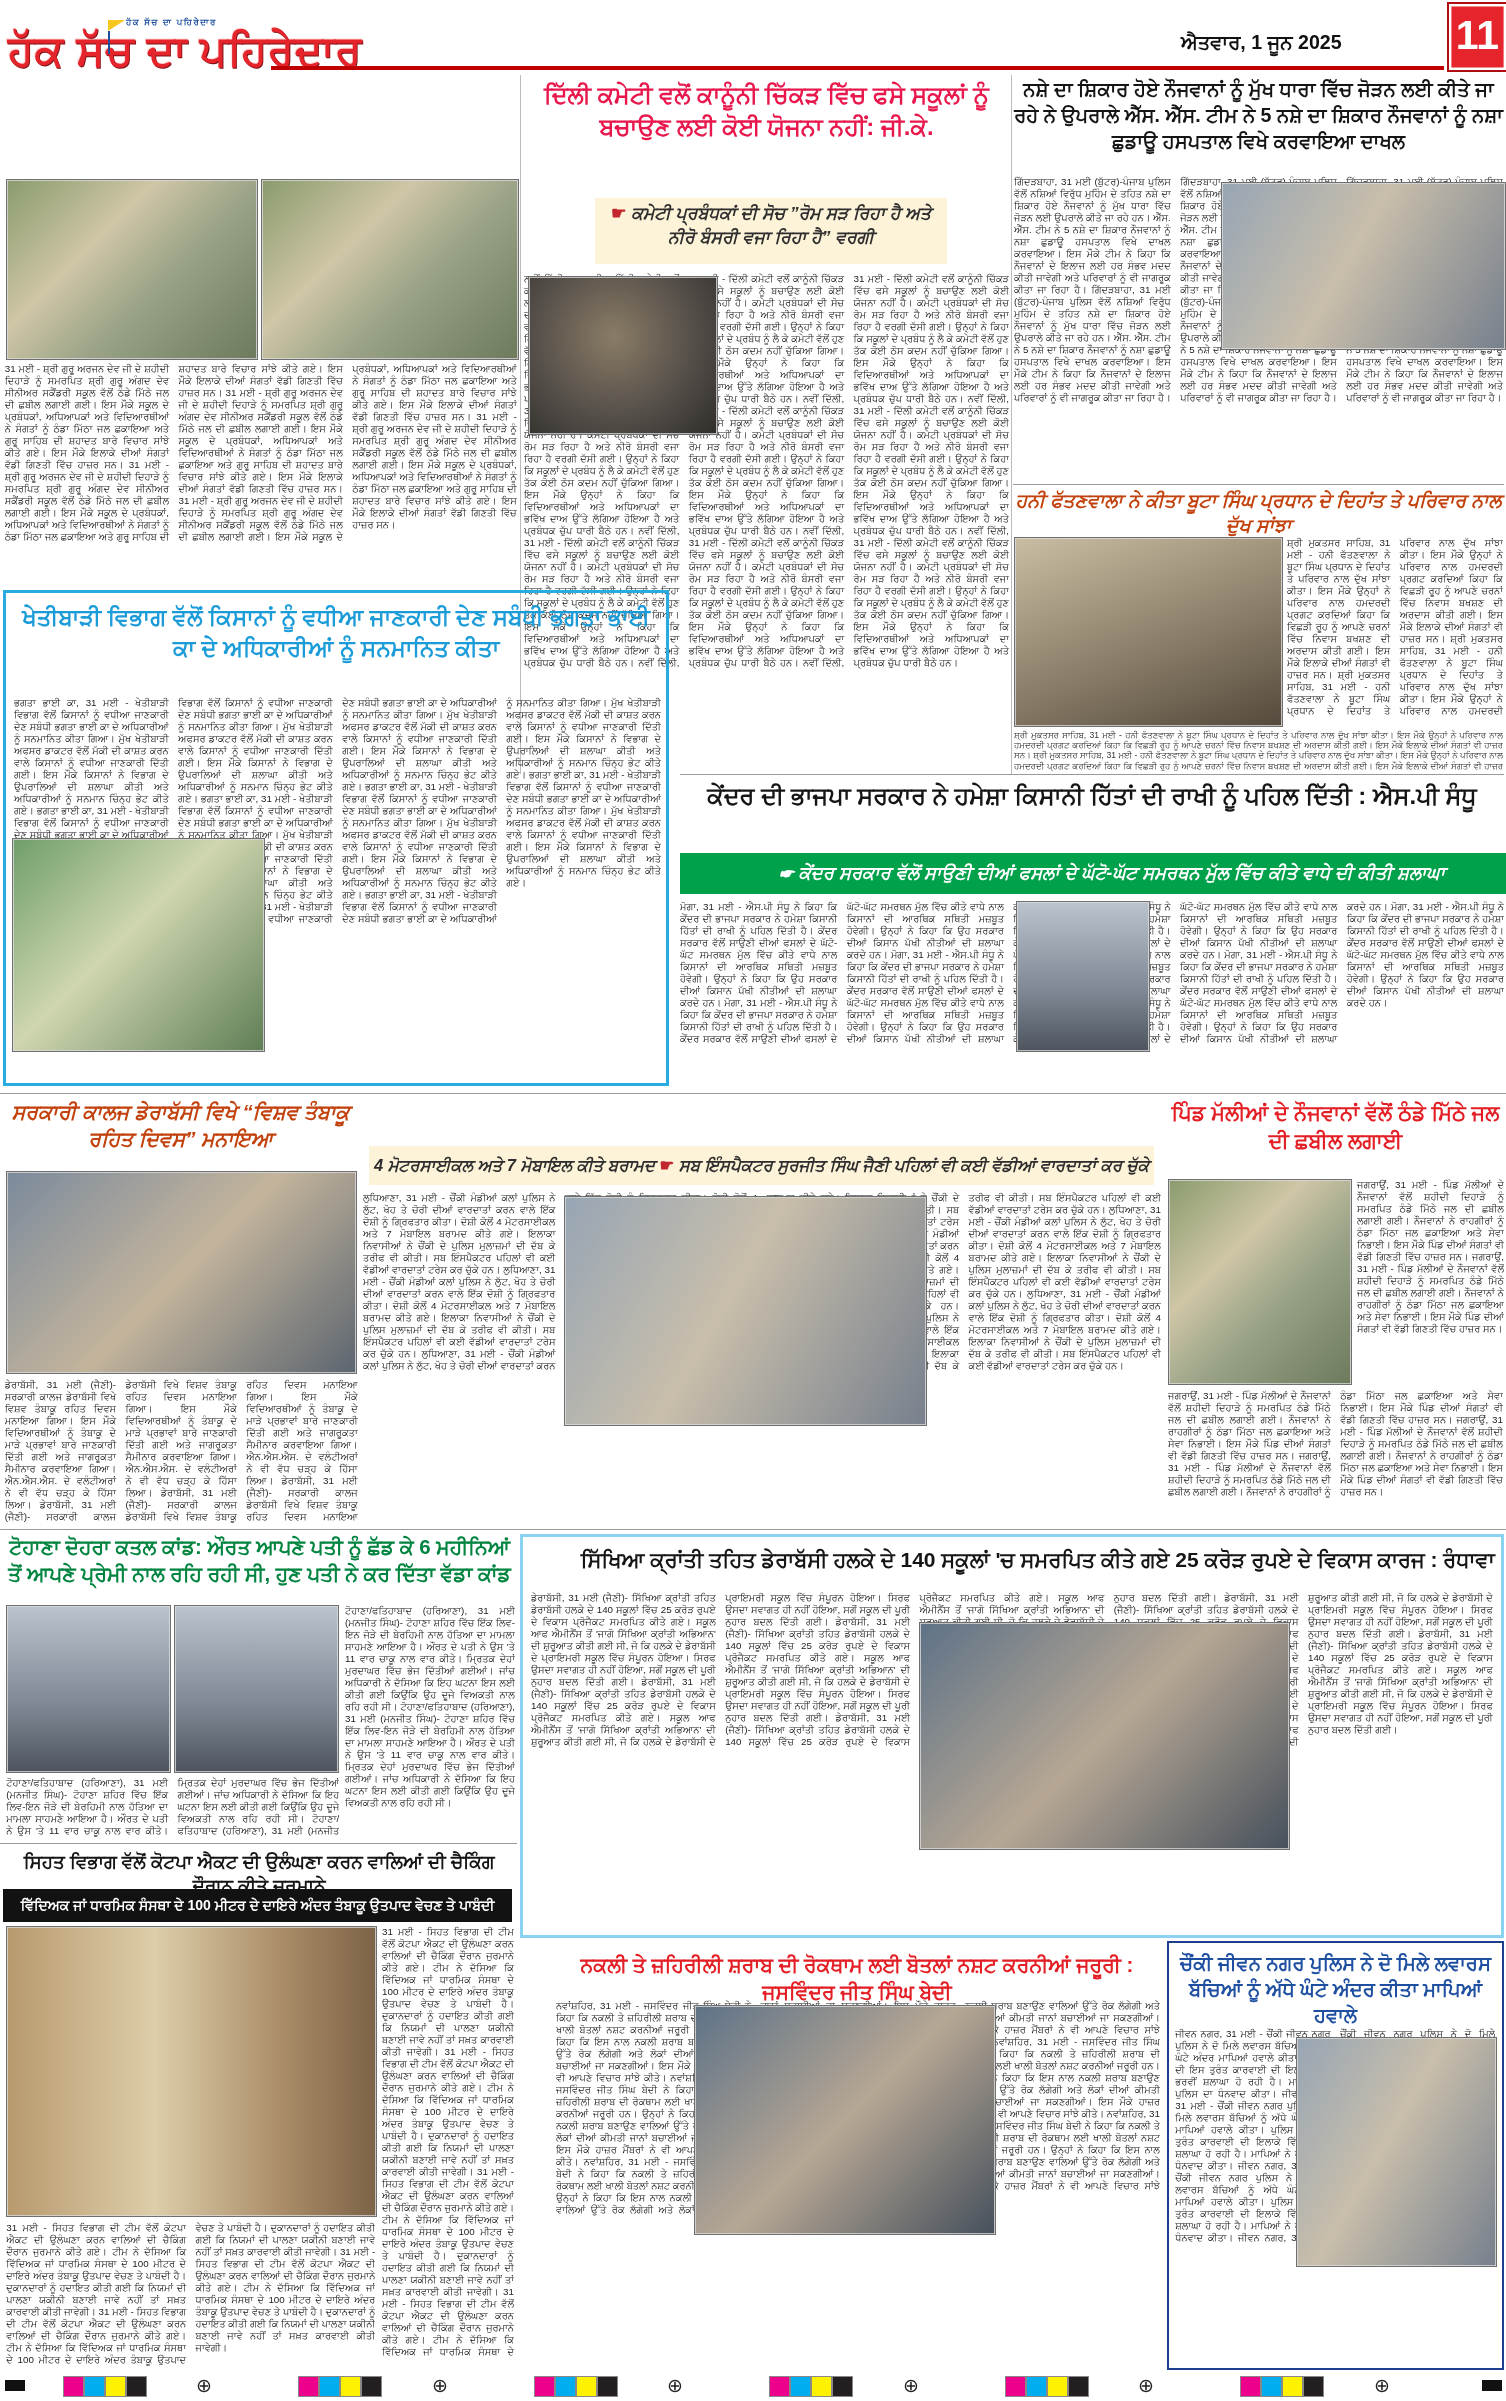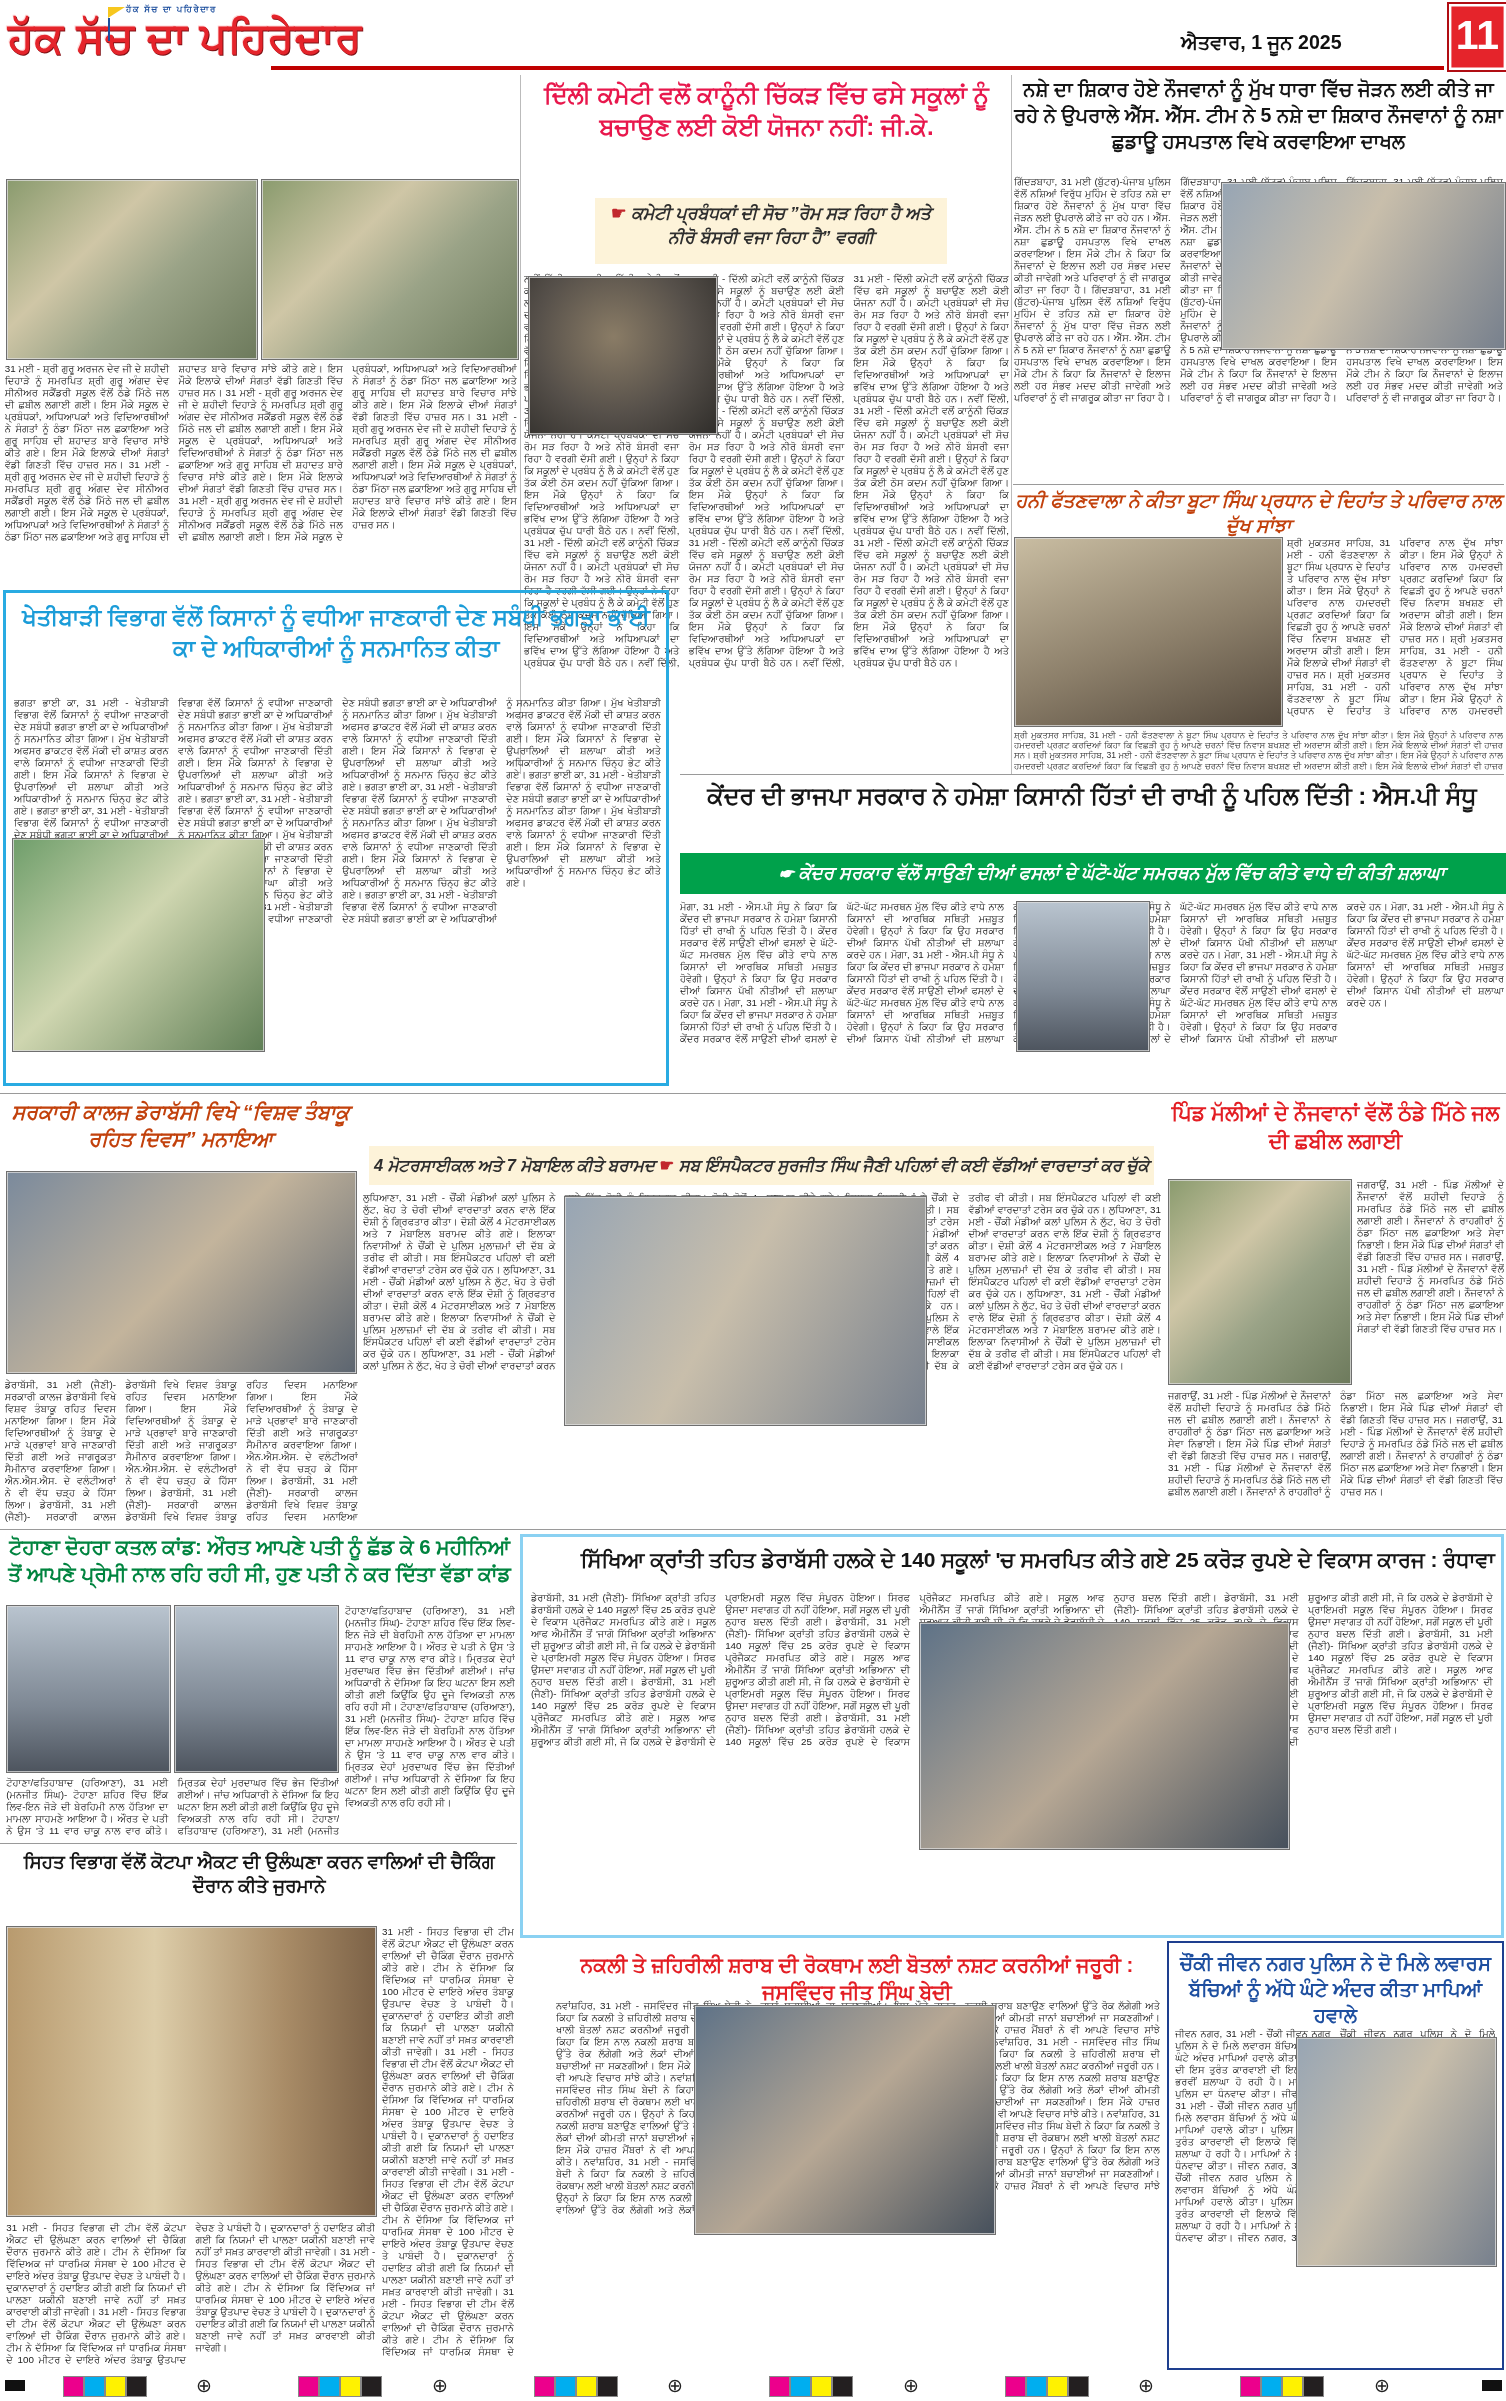--- a/index.html
+++ b/index.html
@@ -53,21 +53,21 @@
   .sw{width:19px;height:19px;display:inline-block;border:0.8px solid #888;}
   .regmark{font-size:19px;color:#222;line-height:19px;}
   .cropmark{background:#111;}
   .finger{color:#c1272d;font-style:normal;}
 </style>
 </head>
 <body>
 
 <div class="page">
 
-  <div class="abs" style="left:7.9px;top:2px;width:330px;height:68px;">
+  <div class="abs" style="left:7.9px;top:15px;width:330px;height:68px;">
     <div class="logo-top" style="position:absolute;left:118px;top:1.6px;">ਹੱਕ ਸੱਚ ਦਾ ਪਹਿਰੇਦਾਰ</div>
     <div class="logo-main" style="position:absolute;left:0;top:14px;white-space:nowrap;">ਹੱਕ ਸੱਚ ਦਾ ਪਹਿਰੇਦਾਰ</div>
     <div class="abs" style="left:100px;top:4.7px;">
       <div class="flag"></div>
         <div class="flagpole"></div>
     </div>
   </div>
   <div class="abs date" style="left:1181px;top:31px;">ਐਤਵਾਰ, 1 ਜੂਨ 2025</div>
   <div class="abs pagebox" style="left:1447px;top:1.6px;width:57px;height:66px;">11</div>
   <div class="abs rule-red" style="left:271px;top:66px;width:1173px;"></div>
@@ -138,20 +138,21 @@
   <div class="abs body c1" style="left:345px;top:1605px;width:170px;height:236px;">ਟੋਹਾਣਾ/ਫਤਿਹਾਬਾਦ (ਹਰਿਆਣਾ), 31 ਮਈ (ਮਨਜੀਤ ਸਿੰਘ)- ਟੋਹਾਣਾ ਸ਼ਹਿਰ ਵਿੱਚ ਇੱਕ ਲਿਵ-ਇਨ ਜੋੜੇ ਦੀ ਬੇਰਹਿਮੀ ਨਾਲ ਹੱਤਿਆ ਦਾ ਮਾਮਲਾ ਸਾਹਮਣੇ ਆਇਆ ਹੈ। ਔਰਤ ਦੇ ਪਤੀ ਨੇ ਉਸ 'ਤੇ 11 ਵਾਰ ਚਾਕੂ ਨਾਲ ਵਾਰ ਕੀਤੇ। ਮ੍ਰਿਤਕ ਦੇਹਾਂ ਮੁਰਦਾਘਰ ਵਿੱਚ ਭੇਜ ਦਿੱਤੀਆਂ ਗਈਆਂ। ਜਾਂਚ ਅਧਿਕਾਰੀ ਨੇ ਦੱਸਿਆ ਕਿ ਇਹ ਘਟਨਾ ਇਸ ਲਈ ਕੀਤੀ ਗਈ ਕਿਉਂਕਿ ਉਹ ਦੂਜੇ ਵਿਅਕਤੀ ਨਾਲ ਰਹਿ ਰਹੀ ਸੀ। ਟੋਹਾਣਾ/ਫਤਿਹਾਬਾਦ (ਹਰਿਆਣਾ), 31 ਮਈ (ਮਨਜੀਤ ਸਿੰਘ)- ਟੋਹਾਣਾ ਸ਼ਹਿਰ ਵਿੱਚ ਇੱਕ ਲਿਵ-ਇਨ ਜੋੜੇ ਦੀ ਬੇਰਹਿਮੀ ਨਾਲ ਹੱਤਿਆ ਦਾ ਮਾਮਲਾ ਸਾਹਮਣੇ ਆਇਆ ਹੈ। ਔਰਤ ਦੇ ਪਤੀ ਨੇ ਉਸ 'ਤੇ 11 ਵਾਰ ਚਾਕੂ ਨਾਲ ਵਾਰ ਕੀਤੇ। ਮ੍ਰਿਤਕ ਦੇਹਾਂ ਮੁਰਦਾਘਰ ਵਿੱਚ ਭੇਜ ਦਿੱਤੀਆਂ ਗਈਆਂ। ਜਾਂਚ ਅਧਿਕਾਰੀ ਨੇ ਦੱਸਿਆ ਕਿ ਇਹ ਘਟਨਾ ਇਸ ਲਈ ਕੀਤੀ ਗਈ ਕਿਉਂਕਿ ਉਹ ਦੂਜੇ ਵਿਅਕਤੀ ਨਾਲ ਰਹਿ ਰਹੀ ਸੀ।</div>
   <div class="abs body c2" style="left:6.3px;top:1777px;width:333px;height:63px;">ਟੋਹਾਣਾ/ਫਤਿਹਾਬਾਦ (ਹਰਿਆਣਾ), 31 ਮਈ (ਮਨਜੀਤ ਸਿੰਘ)- ਟੋਹਾਣਾ ਸ਼ਹਿਰ ਵਿੱਚ ਇੱਕ ਲਿਵ-ਇਨ ਜੋੜੇ ਦੀ ਬੇਰਹਿਮੀ ਨਾਲ ਹੱਤਿਆ ਦਾ ਮਾਮਲਾ ਸਾਹਮਣੇ ਆਇਆ ਹੈ। ਔਰਤ ਦੇ ਪਤੀ ਨੇ ਉਸ 'ਤੇ 11 ਵਾਰ ਚਾਕੂ ਨਾਲ ਵਾਰ ਕੀਤੇ। ਮ੍ਰਿਤਕ ਦੇਹਾਂ ਮੁਰਦਾਘਰ ਵਿੱਚ ਭੇਜ ਦਿੱਤੀਆਂ ਗਈਆਂ। ਜਾਂਚ ਅਧਿਕਾਰੀ ਨੇ ਦੱਸਿਆ ਕਿ ਇਹ ਘਟਨਾ ਇਸ ਲਈ ਕੀਤੀ ਗਈ ਕਿਉਂਕਿ ਉਹ ਦੂਜੇ ਵਿਅਕਤੀ ਨਾਲ ਰਹਿ ਰਹੀ ਸੀ। ਟੋਹਾਣਾ/ਫਤਿਹਾਬਾਦ (ਹਰਿਆਣਾ), 31 ਮਈ (ਮਨਜੀਤ ਸਿੰਘ)- ਟੋਹਾਣਾ ਸ਼ਹਿਰ ਵਿੱਚ ਇੱਕ ਲਿਵ-ਇਨ ਜੋੜੇ ਦੀ ਬੇਰਹਿਮੀ ਨਾਲ ਹੱਤਿਆ ਦਾ ਮਾਮਲਾ ਸਾਹਮਣੇ ਆਇਆ ਹੈ। ਔਰਤ ਦੇ ਪਤੀ ਨੇ ਉਸ 'ਤੇ 11 ਵਾਰ ਚਾਕੂ ਨਾਲ ਵਾਰ ਕੀਤੇ। ਮ੍ਰਿਤਕ ਦੇਹਾਂ ਮੁਰਦਾਘਰ ਵਿੱਚ ਭੇਜ ਦਿੱਤੀਆਂ ਗਈਆਂ। ਜਾਂਚ ਅਧਿਕਾਰੀ ਨੇ ਦੱਸਿਆ ਕਿ ਇਹ ਘਟਨਾ ਇਸ ਲਈ ਕੀਤੀ ਗਈ ਕਿਉਂਕਿ ਉਹ ਦੂਜੇ ਵਿਅਕਤੀ ਨਾਲ ਰਹਿ ਰਹੀ ਸੀ।</div>
 
   <div class="abs box-lblue" style="left:520px;top:1534px;width:984px;height:404px;box-sizing:border-box;">
     <div class="head h-black" style="margin:9.4px 6.3px 0 6.3px;font-size:21px;text-align:right;">ਸਿੱਖਿਆ ਕ੍ਰਾਂਤੀ ਤਹਿਤ ਡੇਰਾਬੱਸੀ ਹਲਕੇ ਦੇ 140 ਸਕੂਲਾਂ 'ਚ ਸਮਰਪਿਤ ਕੀਤੇ ਗਏ 25 ਕਰੋੜ ਰੁਪਏ ਦੇ ਵਿਕਾਸ ਕਾਰਜ : ਰੰਧਾਵਾ</div>
     <div class="body c5" style="position:absolute;left:7.9px;top:55px;width:962px;height:336px;">ਡੇਰਾਬੱਸੀ, 31 ਮਈ (ਜੈਣੀ)- ਸਿੱਖਿਆ ਕ੍ਰਾਂਤੀ ਤਹਿਤ ਡੇਰਾਬੱਸੀ ਹਲਕੇ ਦੇ 140 ਸਕੂਲਾਂ ਵਿੱਚ 25 ਕਰੋੜ ਰੁਪਏ ਦੇ ਵਿਕਾਸ ਪ੍ਰੋਜੈਕਟ ਸਮਰਪਿਤ ਕੀਤੇ ਗਏ। ਸਕੂਲ ਆਫ ਐਮੀਨੈਂਸ ਤੋਂ 'ਜਾਗੋ ਸਿੱਖਿਆ ਕ੍ਰਾਂਤੀ ਅਭਿਆਨ' ਦੀ ਸ਼ੁਰੂਆਤ ਕੀਤੀ ਗਈ ਸੀ, ਜੋ ਕਿ ਹਲਕੇ ਦੇ ਡੇਰਾਬੱਸੀ ਦੇ ਪ੍ਰਾਇਮਰੀ ਸਕੂਲ ਵਿੱਚ ਸੰਪੂਰਨ ਹੋਇਆ। ਸਿਰਫ ਉਸਦਾ ਸਵਾਗਤ ਹੀ ਨਹੀਂ ਹੋਇਆ, ਸਗੋਂ ਸਕੂਲ ਦੀ ਪੂਰੀ ਨੁਹਾਰ ਬਦਲ ਦਿੱਤੀ ਗਈ। ਡੇਰਾਬੱਸੀ, 31 ਮਈ (ਜੈਣੀ)- ਸਿੱਖਿਆ ਕ੍ਰਾਂਤੀ ਤਹਿਤ ਡੇਰਾਬੱਸੀ ਹਲਕੇ ਦੇ 140 ਸਕੂਲਾਂ ਵਿੱਚ 25 ਕਰੋੜ ਰੁਪਏ ਦੇ ਵਿਕਾਸ ਪ੍ਰੋਜੈਕਟ ਸਮਰਪਿਤ ਕੀਤੇ ਗਏ। ਸਕੂਲ ਆਫ ਐਮੀਨੈਂਸ ਤੋਂ 'ਜਾਗੋ ਸਿੱਖਿਆ ਕ੍ਰਾਂਤੀ ਅਭਿਆਨ' ਦੀ ਸ਼ੁਰੂਆਤ ਕੀਤੀ ਗਈ ਸੀ, ਜੋ ਕਿ ਹਲਕੇ ਦੇ ਡੇਰਾਬੱਸੀ ਦੇ ਪ੍ਰਾਇਮਰੀ ਸਕੂਲ ਵਿੱਚ ਸੰਪੂਰਨ ਹੋਇਆ। ਸਿਰਫ ਉਸਦਾ ਸਵਾਗਤ ਹੀ ਨਹੀਂ ਹੋਇਆ, ਸਗੋਂ ਸਕੂਲ ਦੀ ਪੂਰੀ ਨੁਹਾਰ ਬਦਲ ਦਿੱਤੀ ਗਈ। ਡੇਰਾਬੱਸੀ, 31 ਮਈ (ਜੈਣੀ)- ਸਿੱਖਿਆ ਕ੍ਰਾਂਤੀ ਤਹਿਤ ਡੇਰਾਬੱਸੀ ਹਲਕੇ ਦੇ 140 ਸਕੂਲਾਂ ਵਿੱਚ 25 ਕਰੋੜ ਰੁਪਏ ਦੇ ਵਿਕਾਸ ਪ੍ਰੋਜੈਕਟ ਸਮਰਪਿਤ ਕੀਤੇ ਗਏ। ਸਕੂਲ ਆਫ ਐਮੀਨੈਂਸ ਤੋਂ 'ਜਾਗੋ ਸਿੱਖਿਆ ਕ੍ਰਾਂਤੀ ਅਭਿਆਨ' ਦੀ ਸ਼ੁਰੂਆਤ ਕੀਤੀ ਗਈ ਸੀ, ਜੋ ਕਿ ਹਲਕੇ ਦੇ ਡੇਰਾਬੱਸੀ ਦੇ ਪ੍ਰਾਇਮਰੀ ਸਕੂਲ ਵਿੱਚ ਸੰਪੂਰਨ ਹੋਇਆ। ਸਿਰਫ ਉਸਦਾ ਸਵਾਗਤ ਹੀ ਨਹੀਂ ਹੋਇਆ, ਸਗੋਂ ਸਕੂਲ ਦੀ ਪੂਰੀ ਨੁਹਾਰ ਬਦਲ ਦਿੱਤੀ ਗਈ। ਡੇਰਾਬੱਸੀ, 31 ਮਈ (ਜੈਣੀ)- ਸਿੱਖਿਆ ਕ੍ਰਾਂਤੀ ਤਹਿਤ ਡੇਰਾਬੱਸੀ ਹਲਕੇ ਦੇ 140 ਸਕੂਲਾਂ ਵਿੱਚ 25 ਕਰੋੜ ਰੁਪਏ ਦੇ ਵਿਕਾਸ ਪ੍ਰੋਜੈਕਟ ਸਮਰਪਿਤ ਕੀਤੇ ਗਏ। ਸਕੂਲ ਆਫ ਐਮੀਨੈਂਸ ਤੋਂ 'ਜਾਗੋ ਸਿੱਖਿਆ ਕ੍ਰਾਂਤੀ ਅਭਿਆਨ' ਦੀ ਸ਼ੁਰੂਆਤ ਕੀਤੀ ਗਈ ਸੀ, ਜੋ ਕਿ ਹਲਕੇ ਦੇ ਡੇਰਾਬੱਸੀ ਦੇ ਪ੍ਰਾਇਮਰੀ ਸਕੂਲ ਵਿੱਚ ਸੰਪੂਰਨ ਹੋਇਆ। ਸਿਰਫ ਉਸਦਾ ਸਵਾਗਤ ਹੀ ਨਹੀਂ ਹੋਇਆ, ਸਗੋਂ ਸਕੂਲ ਦੀ ਪੂਰੀ ਨੁਹਾਰ ਬਦਲ ਦਿੱਤੀ ਗਈ। ਡੇਰਾਬੱਸੀ, 31 ਮਈ (ਜੈਣੀ)- ਸਿੱਖਿਆ ਕ੍ਰਾਂਤੀ ਤਹਿਤ ਡੇਰਾਬੱਸੀ ਹਲਕੇ ਦੇ 140 ਸਕੂਲਾਂ ਵਿੱਚ 25 ਕਰੋੜ ਰੁਪਏ ਦੇ ਵਿਕਾਸ ਪ੍ਰੋਜੈਕਟ ਸਮਰਪਿਤ ਕੀਤੇ ਗਏ। ਸਕੂਲ ਆਫ ਐਮੀਨੈਂਸ ਤੋਂ 'ਜਾਗੋ ਸਿੱਖਿਆ ਕ੍ਰਾਂਤੀ ਅਭਿਆਨ' ਦੀ ਸ਼ੁਰੂਆਤ ਕੀਤੀ ਗਈ ਸੀ, ਜੋ ਕਿ ਹਲਕੇ ਦੇ ਡੇਰਾਬੱਸੀ ਦੇ ਪ੍ਰਾਇਮਰੀ ਸਕੂਲ ਵਿੱਚ ਸੰਪੂਰਨ ਹੋਇਆ। ਸਿਰਫ ਉਸਦਾ ਸਵਾਗਤ ਹੀ ਨਹੀਂ ਹੋਇਆ, ਸਗੋਂ ਸਕੂਲ ਦੀ ਪੂਰੀ ਨੁਹਾਰ ਬਦਲ ਦਿੱਤੀ ਗਈ। ਡੇਰਾਬੱਸੀ, 31 ਮਈ (ਜੈਣੀ)- ਸਿੱਖਿਆ ਕ੍ਰਾਂਤੀ ਤਹਿਤ ਡੇਰਾਬੱਸੀ ਹਲਕੇ ਦੇ 140 ਸਕੂਲਾਂ ਵਿੱਚ 25 ਕਰੋੜ ਰੁਪਏ ਦੇ ਵਿਕਾਸ ਪ੍ਰੋਜੈਕਟ ਸਮਰਪਿਤ ਕੀਤੇ ਗਏ। ਸਕੂਲ ਆਫ ਐਮੀਨੈਂਸ ਤੋਂ 'ਜਾਗੋ ਸਿੱਖਿਆ ਕ੍ਰਾਂਤੀ ਅਭਿਆਨ' ਦੀ ਸ਼ੁਰੂਆਤ ਕੀਤੀ ਗਈ ਸੀ, ਜੋ ਕਿ ਹਲਕੇ ਦੇ ਡੇਰਾਬੱਸੀ ਦੇ ਪ੍ਰਾਇਮਰੀ ਸਕੂਲ ਵਿੱਚ ਸੰਪੂਰਨ ਹੋਇਆ। ਸਿਰਫ ਉਸਦਾ ਸਵਾਗਤ ਹੀ ਨਹੀਂ ਹੋਇਆ, ਸਗੋਂ ਸਕੂਲ ਦੀ ਪੂਰੀ ਨੁਹਾਰ ਬਦਲ ਦਿੱਤੀ ਗਈ। ਡੇਰਾਬੱਸੀ, 31 ਮਈ (ਜੈਣੀ)- ਸਿੱਖਿਆ ਕ੍ਰਾਂਤੀ ਤਹਿਤ ਡੇਰਾਬੱਸੀ ਹਲਕੇ ਦੇ 140 ਸਕੂਲਾਂ ਵਿੱਚ 25 ਕਰੋੜ ਰੁਪਏ ਦੇ ਵਿਕਾਸ ਪ੍ਰੋਜੈਕਟ ਸਮਰਪਿਤ ਕੀਤੇ ਗਏ। ਸਕੂਲ ਆਫ ਐਮੀਨੈਂਸ ਤੋਂ 'ਜਾਗੋ ਸਿੱਖਿਆ ਕ੍ਰਾਂਤੀ ਅਭਿਆਨ' ਦੀ ਸ਼ੁਰੂਆਤ ਕੀਤੀ ਗਈ ਸੀ, ਜੋ ਕਿ ਹਲਕੇ ਦੇ ਡੇਰਾਬੱਸੀ ਦੇ ਪ੍ਰਾਇਮਰੀ ਸਕੂਲ ਵਿੱਚ ਸੰਪੂਰਨ ਹੋਇਆ। ਸਿਰਫ ਉਸਦਾ ਸਵਾਗਤ ਹੀ ਨਹੀਂ ਹੋਇਆ, ਸਗੋਂ ਸਕੂਲ ਦੀ ਪੂਰੀ ਨੁਹਾਰ ਬਦਲ ਦਿੱਤੀ ਗਈ। ਡੇਰਾਬੱਸੀ, 31 ਮਈ (ਜੈਣੀ)- ਸਿੱਖਿਆ ਕ੍ਰਾਂਤੀ ਤਹਿਤ ਡੇਰਾਬੱਸੀ ਹਲਕੇ ਦੇ 140 ਸਕੂਲਾਂ ਵਿੱਚ 25 ਕਰੋੜ ਰੁਪਏ ਦੇ ਵਿਕਾਸ ਪ੍ਰੋਜੈਕਟ ਸਮਰਪਿਤ ਕੀਤੇ ਗਏ। ਸਕੂਲ ਆਫ ਐਮੀਨੈਂਸ ਤੋਂ 'ਜਾਗੋ ਸਿੱਖਿਆ ਕ੍ਰਾਂਤੀ ਅਭਿਆਨ' ਦੀ ਸ਼ੁਰੂਆਤ ਕੀਤੀ ਗਈ ਸੀ, ਜੋ ਕਿ ਹਲਕੇ ਦੇ ਡੇਰਾਬੱਸੀ ਦੇ ਪ੍ਰਾਇਮਰੀ ਸਕੂਲ ਵਿੱਚ ਸੰਪੂਰਨ ਹੋਇਆ। ਸਿਰਫ ਉਸਦਾ ਸਵਾਗਤ ਹੀ ਨਹੀਂ ਹੋਇਆ, ਸਗੋਂ ਸਕੂਲ ਦੀ ਪੂਰੀ ਨੁਹਾਰ ਬਦਲ ਦਿੱਤੀ ਗਈ।</div>
     <div class="photo ph-meet" style="position:absolute;left:396px;top:85px;width:369px;height:226px;"></div>
   </div>
 
   <div class="abs head h-black" style="left:3.1px;top:1850px;width:512px;font-size:18.4px;">ਸਿਹਤ ਵਿਭਾਗ ਵੱਲੋਂ ਕੋਟਪਾ ਐਕਟ ਦੀ ਉਲੰਘਣਾ ਕਰਨ ਵਾਲਿਆਂ ਦੀ ਚੈਕਿੰਗ ਦੌਰਾਨ ਕੀਤੇ ਜੁਰਮਾਨੇ</div>
+  <div class="abs blackbar" style="left:3.1px;top:1889px;width:509px;height:33px;font-size:14px;line-height:33px;">ਵਿੱਦਿਅਕ ਜਾਂ ਧਾਰਮਿਕ ਸੰਸਥਾ ਦੇ 100 ਮੀਟਰ ਦੇ ਦਾਇਰੇ ਅੰਦਰ ਤੰਬਾਕੂ ਉਤਪਾਦ ਵੇਚਣ ਤੇ ਪਾਬੰਦੀ</div>
   <div class="abs photo ph-shop" style="left:6.3px;top:1926px;width:369px;height:289px;"></div>
   <div class="abs body c1" style="left:382px;top:1926px;width:132px;height:440px;">31 ਮਈ - ਸਿਹਤ ਵਿਭਾਗ ਦੀ ਟੀਮ ਵੱਲੋਂ ਕੋਟਪਾ ਐਕਟ ਦੀ ਉਲੰਘਣਾ ਕਰਨ ਵਾਲਿਆਂ ਦੀ ਚੈਕਿੰਗ ਦੌਰਾਨ ਜੁਰਮਾਨੇ ਕੀਤੇ ਗਏ। ਟੀਮ ਨੇ ਦੱਸਿਆ ਕਿ ਵਿੱਦਿਅਕ ਜਾਂ ਧਾਰਮਿਕ ਸੰਸਥਾ ਦੇ 100 ਮੀਟਰ ਦੇ ਦਾਇਰੇ ਅੰਦਰ ਤੰਬਾਕੂ ਉਤਪਾਦ ਵੇਚਣ ਤੇ ਪਾਬੰਦੀ ਹੈ। ਦੁਕਾਨਦਾਰਾਂ ਨੂੰ ਹਦਾਇਤ ਕੀਤੀ ਗਈ ਕਿ ਨਿਯਮਾਂ ਦੀ ਪਾਲਣਾ ਯਕੀਨੀ ਬਣਾਈ ਜਾਵੇ ਨਹੀਂ ਤਾਂ ਸਖ਼ਤ ਕਾਰਵਾਈ ਕੀਤੀ ਜਾਵੇਗੀ। 31 ਮਈ - ਸਿਹਤ ਵਿਭਾਗ ਦੀ ਟੀਮ ਵੱਲੋਂ ਕੋਟਪਾ ਐਕਟ ਦੀ ਉਲੰਘਣਾ ਕਰਨ ਵਾਲਿਆਂ ਦੀ ਚੈਕਿੰਗ ਦੌਰਾਨ ਜੁਰਮਾਨੇ ਕੀਤੇ ਗਏ। ਟੀਮ ਨੇ ਦੱਸਿਆ ਕਿ ਵਿੱਦਿਅਕ ਜਾਂ ਧਾਰਮਿਕ ਸੰਸਥਾ ਦੇ 100 ਮੀਟਰ ਦੇ ਦਾਇਰੇ ਅੰਦਰ ਤੰਬਾਕੂ ਉਤਪਾਦ ਵੇਚਣ ਤੇ ਪਾਬੰਦੀ ਹੈ। ਦੁਕਾਨਦਾਰਾਂ ਨੂੰ ਹਦਾਇਤ ਕੀਤੀ ਗਈ ਕਿ ਨਿਯਮਾਂ ਦੀ ਪਾਲਣਾ ਯਕੀਨੀ ਬਣਾਈ ਜਾਵੇ ਨਹੀਂ ਤਾਂ ਸਖ਼ਤ ਕਾਰਵਾਈ ਕੀਤੀ ਜਾਵੇਗੀ। 31 ਮਈ - ਸਿਹਤ ਵਿਭਾਗ ਦੀ ਟੀਮ ਵੱਲੋਂ ਕੋਟਪਾ ਐਕਟ ਦੀ ਉਲੰਘਣਾ ਕਰਨ ਵਾਲਿਆਂ ਦੀ ਚੈਕਿੰਗ ਦੌਰਾਨ ਜੁਰਮਾਨੇ ਕੀਤੇ ਗਏ। ਟੀਮ ਨੇ ਦੱਸਿਆ ਕਿ ਵਿੱਦਿਅਕ ਜਾਂ ਧਾਰਮਿਕ ਸੰਸਥਾ ਦੇ 100 ਮੀਟਰ ਦੇ ਦਾਇਰੇ ਅੰਦਰ ਤੰਬਾਕੂ ਉਤਪਾਦ ਵੇਚਣ ਤੇ ਪਾਬੰਦੀ ਹੈ। ਦੁਕਾਨਦਾਰਾਂ ਨੂੰ ਹਦਾਇਤ ਕੀਤੀ ਗਈ ਕਿ ਨਿਯਮਾਂ ਦੀ ਪਾਲਣਾ ਯਕੀਨੀ ਬਣਾਈ ਜਾਵੇ ਨਹੀਂ ਤਾਂ ਸਖ਼ਤ ਕਾਰਵਾਈ ਕੀਤੀ ਜਾਵੇਗੀ। 31 ਮਈ - ਸਿਹਤ ਵਿਭਾਗ ਦੀ ਟੀਮ ਵੱਲੋਂ ਕੋਟਪਾ ਐਕਟ ਦੀ ਉਲੰਘਣਾ ਕਰਨ ਵਾਲਿਆਂ ਦੀ ਚੈਕਿੰਗ ਦੌਰਾਨ ਜੁਰਮਾਨੇ ਕੀਤੇ ਗਏ। ਟੀਮ ਨੇ ਦੱਸਿਆ ਕਿ ਵਿੱਦਿਅਕ ਜਾਂ ਧਾਰਮਿਕ ਸੰਸਥਾ ਦੇ 100 ਮੀਟਰ ਦੇ ਦਾਇਰੇ ਅੰਦਰ ਤੰਬਾਕੂ ਉਤਪਾਦ ਵੇਚਣ ਤੇ ਪਾਬੰਦੀ ਹੈ। ਦੁਕਾਨਦਾਰਾਂ ਨੂੰ ਹਦਾਇਤ ਕੀਤੀ ਗਈ ਕਿ ਨਿਯਮਾਂ ਦੀ ਪਾਲਣਾ ਯਕੀਨੀ ਬਣਾਈ ਜਾਵੇ ਨਹੀਂ ਤਾਂ ਸਖ਼ਤ ਕਾਰਵਾਈ ਕੀਤੀ ਜਾਵੇਗੀ।</div>
   <div class="abs body c2" style="left:6.3px;top:2222px;width:369px;height:144px;">31 ਮਈ - ਸਿਹਤ ਵਿਭਾਗ ਦੀ ਟੀਮ ਵੱਲੋਂ ਕੋਟਪਾ ਐਕਟ ਦੀ ਉਲੰਘਣਾ ਕਰਨ ਵਾਲਿਆਂ ਦੀ ਚੈਕਿੰਗ ਦੌਰਾਨ ਜੁਰਮਾਨੇ ਕੀਤੇ ਗਏ। ਟੀਮ ਨੇ ਦੱਸਿਆ ਕਿ ਵਿੱਦਿਅਕ ਜਾਂ ਧਾਰਮਿਕ ਸੰਸਥਾ ਦੇ 100 ਮੀਟਰ ਦੇ ਦਾਇਰੇ ਅੰਦਰ ਤੰਬਾਕੂ ਉਤਪਾਦ ਵੇਚਣ ਤੇ ਪਾਬੰਦੀ ਹੈ। ਦੁਕਾਨਦਾਰਾਂ ਨੂੰ ਹਦਾਇਤ ਕੀਤੀ ਗਈ ਕਿ ਨਿਯਮਾਂ ਦੀ ਪਾਲਣਾ ਯਕੀਨੀ ਬਣਾਈ ਜਾਵੇ ਨਹੀਂ ਤਾਂ ਸਖ਼ਤ ਕਾਰਵਾਈ ਕੀਤੀ ਜਾਵੇਗੀ। 31 ਮਈ - ਸਿਹਤ ਵਿਭਾਗ ਦੀ ਟੀਮ ਵੱਲੋਂ ਕੋਟਪਾ ਐਕਟ ਦੀ ਉਲੰਘਣਾ ਕਰਨ ਵਾਲਿਆਂ ਦੀ ਚੈਕਿੰਗ ਦੌਰਾਨ ਜੁਰਮਾਨੇ ਕੀਤੇ ਗਏ। ਟੀਮ ਨੇ ਦੱਸਿਆ ਕਿ ਵਿੱਦਿਅਕ ਜਾਂ ਧਾਰਮਿਕ ਸੰਸਥਾ ਦੇ 100 ਮੀਟਰ ਦੇ ਦਾਇਰੇ ਅੰਦਰ ਤੰਬਾਕੂ ਉਤਪਾਦ ਵੇਚਣ ਤੇ ਪਾਬੰਦੀ ਹੈ। ਦੁਕਾਨਦਾਰਾਂ ਨੂੰ ਹਦਾਇਤ ਕੀਤੀ ਗਈ ਕਿ ਨਿਯਮਾਂ ਦੀ ਪਾਲਣਾ ਯਕੀਨੀ ਬਣਾਈ ਜਾਵੇ ਨਹੀਂ ਤਾਂ ਸਖ਼ਤ ਕਾਰਵਾਈ ਕੀਤੀ ਜਾਵੇਗੀ। 31 ਮਈ - ਸਿਹਤ ਵਿਭਾਗ ਦੀ ਟੀਮ ਵੱਲੋਂ ਕੋਟਪਾ ਐਕਟ ਦੀ ਉਲੰਘਣਾ ਕਰਨ ਵਾਲਿਆਂ ਦੀ ਚੈਕਿੰਗ ਦੌਰਾਨ ਜੁਰਮਾਨੇ ਕੀਤੇ ਗਏ। ਟੀਮ ਨੇ ਦੱਸਿਆ ਕਿ ਵਿੱਦਿਅਕ ਜਾਂ ਧਾਰਮਿਕ ਸੰਸਥਾ ਦੇ 100 ਮੀਟਰ ਦੇ ਦਾਇਰੇ ਅੰਦਰ ਤੰਬਾਕੂ ਉਤਪਾਦ ਵੇਚਣ ਤੇ ਪਾਬੰਦੀ ਹੈ। ਦੁਕਾਨਦਾਰਾਂ ਨੂੰ ਹਦਾਇਤ ਕੀਤੀ ਗਈ ਕਿ ਨਿਯਮਾਂ ਦੀ ਪਾਲਣਾ ਯਕੀਨੀ ਬਣਾਈ ਜਾਵੇ ਨਹੀਂ ਤਾਂ ਸਖ਼ਤ ਕਾਰਵਾਈ ਕੀਤੀ ਜਾਵੇਗੀ।</div>
 
   <div class="abs head h-red" style="left:554px;top:1952px;width:606px;font-size:20.4px;">ਨਕਲੀ ਤੇ ਜ਼ਹਿਰੀਲੀ ਸ਼ਰਾਬ ਦੀ ਰੋਕਥਾਮ ਲਈ ਬੋਤਲਾਂ ਨਸ਼ਟ ਕਰਨੀਆਂ ਜਰੂਰੀ : ਜਸਵਿੰਦਰ ਜੀਤ ਸਿੰਘ ਬੇਦੀ</div>
   <div class="abs body c3" style="left:556px;top:2000px;width:604px;height:366px;">ਨਵਾਂਸ਼ਹਿਰ, 31 ਮਈ - ਜਸਵਿੰਦਰ ਜੀਤ ਸਿੰਘ ਬੇਦੀ ਨੇ ਕਿਹਾ ਕਿ ਨਕਲੀ ਤੇ ਜ਼ਹਿਰੀਲੀ ਸ਼ਰਾਬ ਦੀ ਰੋਕਥਾਮ ਲਈ ਖਾਲੀ ਬੋਤਲਾਂ ਨਸ਼ਟ ਕਰਨੀਆਂ ਜਰੂਰੀ ਹਨ। ਉਨ੍ਹਾਂ ਨੇ ਕਿਹਾ ਕਿ ਇਸ ਨਾਲ ਨਕਲੀ ਸ਼ਰਾਬ ਬਣਾਉਣ ਵਾਲਿਆਂ ਉੱਤੇ ਰੋਕ ਲੱਗੇਗੀ ਅਤੇ ਲੋਕਾਂ ਦੀਆਂ ਕੀਮਤੀ ਜਾਨਾਂ ਬਚਾਈਆਂ ਜਾ ਸਕਣਗੀਆਂ। ਇਸ ਮੌਕੇ ਹਾਜ਼ਰ ਮੈਂਬਰਾਂ ਨੇ ਵੀ ਆਪਣੇ ਵਿਚਾਰ ਸਾਂਝੇ ਕੀਤੇ। ਨਵਾਂਸ਼ਹਿਰ, 31 ਮਈ - ਜਸਵਿੰਦਰ ਜੀਤ ਸਿੰਘ ਬੇਦੀ ਨੇ ਕਿਹਾ ਕਿ ਨਕਲੀ ਤੇ ਜ਼ਹਿਰੀਲੀ ਸ਼ਰਾਬ ਦੀ ਰੋਕਥਾਮ ਲਈ ਖਾਲੀ ਬੋਤਲਾਂ ਨਸ਼ਟ ਕਰਨੀਆਂ ਜਰੂਰੀ ਹਨ। ਉਨ੍ਹਾਂ ਨੇ ਕਿਹਾ ਕਿ ਇਸ ਨਾਲ ਨਕਲੀ ਸ਼ਰਾਬ ਬਣਾਉਣ ਵਾਲਿਆਂ ਉੱਤੇ ਰੋਕ ਲੱਗੇਗੀ ਅਤੇ ਲੋਕਾਂ ਦੀਆਂ ਕੀਮਤੀ ਜਾਨਾਂ ਬਚਾਈਆਂ ਜਾ ਸਕਣਗੀਆਂ। ਇਸ ਮੌਕੇ ਹਾਜ਼ਰ ਮੈਂਬਰਾਂ ਨੇ ਵੀ ਆਪਣੇ ਵਿਚਾਰ ਸਾਂਝੇ ਕੀਤੇ। ਨਵਾਂਸ਼ਹਿਰ, 31 ਮਈ - ਜਸਵਿੰਦਰ ਜੀਤ ਸਿੰਘ ਬੇਦੀ ਨੇ ਕਿਹਾ ਕਿ ਨਕਲੀ ਤੇ ਜ਼ਹਿਰੀਲੀ ਸ਼ਰਾਬ ਦੀ ਰੋਕਥਾਮ ਲਈ ਖਾਲੀ ਬੋਤਲਾਂ ਨਸ਼ਟ ਕਰਨੀਆਂ ਜਰੂਰੀ ਹਨ। ਉਨ੍ਹਾਂ ਨੇ ਕਿਹਾ ਕਿ ਇਸ ਨਾਲ ਨਕਲੀ ਸ਼ਰਾਬ ਬਣਾਉਣ ਵਾਲਿਆਂ ਉੱਤੇ ਰੋਕ ਲੱਗੇਗੀ ਅਤੇ ਲੋਕਾਂ ਦੀਆਂ ਕੀਮਤੀ ਜਾਨਾਂ ਬਚਾਈਆਂ ਜਾ ਸਕਣਗੀਆਂ। ਇਸ ਮੌਕੇ ਹਾਜ਼ਰ ਮੈਂਬਰਾਂ ਨੇ ਵੀ ਆਪਣੇ ਵਿਚਾਰ ਸਾਂਝੇ ਕੀਤੇ। ਨਵਾਂਸ਼ਹਿਰ, 31 ਮਈ - ਜਸਵਿੰਦਰ ਜੀਤ ਸਿੰਘ ਬੇਦੀ ਨੇ ਕਿਹਾ ਕਿ ਨਕਲੀ ਤੇ ਜ਼ਹਿਰੀਲੀ ਸ਼ਰਾਬ ਦੀ ਰੋਕਥਾਮ ਲਈ ਖਾਲੀ ਬੋਤਲਾਂ ਨਸ਼ਟ ਕਰਨੀਆਂ ਜਰੂਰੀ ਹਨ। ਉਨ੍ਹਾਂ ਨੇ ਕਿਹਾ ਕਿ ਇਸ ਨਾਲ ਨਕਲੀ ਸ਼ਰਾਬ ਬਣਾਉਣ ਵਾਲਿਆਂ ਉੱਤੇ ਰੋਕ ਲੱਗੇਗੀ ਅਤੇ ਲੋਕਾਂ ਦੀਆਂ ਕੀਮਤੀ ਜਾਨਾਂ ਬਚਾਈਆਂ ਜਾ ਸਕਣਗੀਆਂ। ਇਸ ਮੌਕੇ ਹਾਜ਼ਰ ਮੈਂਬਰਾਂ ਨੇ ਵੀ ਆਪਣੇ ਵਿਚਾਰ ਸਾਂਝੇ ਕੀਤੇ। ਨਵਾਂਸ਼ਹਿਰ, 31 ਮਈ - ਜਸਵਿੰਦਰ ਜੀਤ ਸਿੰਘ ਬੇਦੀ ਨੇ ਕਿਹਾ ਕਿ ਨਕਲੀ ਤੇ ਜ਼ਹਿਰੀਲੀ ਸ਼ਰਾਬ ਦੀ ਰੋਕਥਾਮ ਲਈ ਖਾਲੀ ਬੋਤਲਾਂ ਨਸ਼ਟ ਕਰਨੀਆਂ ਜਰੂਰੀ ਹਨ। ਉਨ੍ਹਾਂ ਨੇ ਕਿਹਾ ਕਿ ਇਸ ਨਾਲ ਨਕਲੀ ਸ਼ਰਾਬ ਬਣਾਉਣ ਵਾਲਿਆਂ ਉੱਤੇ ਰੋਕ ਲੱਗੇਗੀ ਅਤੇ ਲੋਕਾਂ ਦੀਆਂ ਕੀਮਤੀ ਜਾਨਾਂ ਬਚਾਈਆਂ ਜਾ ਸਕਣਗੀਆਂ। ਇਸ ਮੌਕੇ ਹਾਜ਼ਰ ਮੈਂਬਰਾਂ ਨੇ ਵੀ ਆਪਣੇ ਵਿਚਾਰ ਸਾਂਝੇ ਕੀਤੇ। ਨਵਾਂਸ਼ਹਿਰ, 31 ਮਈ - ਜਸਵਿੰਦਰ ਜੀਤ ਸਿੰਘ ਬੇਦੀ ਨੇ ਕਿਹਾ ਕਿ ਨਕਲੀ ਤੇ ਜ਼ਹਿਰੀਲੀ ਸ਼ਰਾਬ ਦੀ ਰੋਕਥਾਮ ਲਈ ਖਾਲੀ ਬੋਤਲਾਂ ਨਸ਼ਟ ਕਰਨੀਆਂ ਜਰੂਰੀ ਹਨ। ਉਨ੍ਹਾਂ ਨੇ ਕਿਹਾ ਕਿ ਇਸ ਨਾਲ ਨਕਲੀ ਸ਼ਰਾਬ ਬਣਾਉਣ ਵਾਲਿਆਂ ਉੱਤੇ ਰੋਕ ਲੱਗੇਗੀ ਅਤੇ ਲੋਕਾਂ ਦੀਆਂ ਕੀਮਤੀ ਜਾਨਾਂ ਬਚਾਈਆਂ ਜਾ ਸਕਣਗੀਆਂ। ਇਸ ਮੌਕੇ ਹਾਜ਼ਰ ਮੈਂਬਰਾਂ ਨੇ ਵੀ ਆਪਣੇ ਵਿਚਾਰ ਸਾਂਝੇ ਕੀਤੇ। ਨਵਾਂਸ਼ਹਿਰ, 31 ਮਈ - ਜਸਵਿੰਦਰ ਜੀਤ ਸਿੰਘ ਬੇਦੀ ਨੇ ਕਿਹਾ ਕਿ ਨਕਲੀ ਤੇ ਜ਼ਹਿਰੀਲੀ ਸ਼ਰਾਬ ਦੀ ਰੋਕਥਾਮ ਲਈ ਖਾਲੀ ਬੋਤਲਾਂ ਨਸ਼ਟ ਕਰਨੀਆਂ ਜਰੂਰੀ ਹਨ। ਉਨ੍ਹਾਂ ਨੇ ਕਿਹਾ ਕਿ ਇਸ ਨਾਲ ਨਕਲੀ ਸ਼ਰਾਬ ਬਣਾਉਣ ਵਾਲਿਆਂ ਉੱਤੇ ਰੋਕ ਲੱਗੇਗੀ ਅਤੇ ਲੋਕਾਂ ਦੀਆਂ ਕੀਮਤੀ ਜਾਨਾਂ ਬਚਾਈਆਂ ਜਾ ਸਕਣਗੀਆਂ। ਇਸ ਮੌਕੇ ਹਾਜ਼ਰ ਮੈਂਬਰਾਂ ਨੇ ਵੀ ਆਪਣੇ ਵਿਚਾਰ ਸਾਂਝੇ ਕੀਤੇ। ਨਵਾਂਸ਼ਹਿਰ, 31 ਮਈ - ਜਸਵਿੰਦਰ ਜੀਤ ਸਿੰਘ ਬੇਦੀ ਨੇ ਕਿਹਾ ਕਿ ਨਕਲੀ ਤੇ ਜ਼ਹਿਰੀਲੀ ਸ਼ਰਾਬ ਦੀ ਰੋਕਥਾਮ ਲਈ ਖਾਲੀ ਬੋਤਲਾਂ ਨਸ਼ਟ ਕਰਨੀਆਂ ਜਰੂਰੀ ਹਨ। ਉਨ੍ਹਾਂ ਨੇ ਕਿਹਾ ਕਿ ਇਸ ਨਾਲ ਨਕਲੀ ਸ਼ਰਾਬ ਬਣਾਉਣ ਵਾਲਿਆਂ ਉੱਤੇ ਰੋਕ ਲੱਗੇਗੀ ਅਤੇ ਲੋਕਾਂ ਦੀਆਂ ਕੀਮਤੀ ਜਾਨਾਂ ਬਚਾਈਆਂ ਜਾ ਸਕਣਗੀਆਂ। ਇਸ ਮੌਕੇ ਹਾਜ਼ਰ ਮੈਂਬਰਾਂ ਨੇ ਵੀ ਆਪਣੇ ਵਿਚਾਰ ਸਾਂਝੇ ਕੀਤੇ।</div>
   <div class="abs photo ph-meet" style="left:694px;top:2005px;width:300px;height:228px;"></div>
 
   <div class="abs box-navy" style="left:1167px;top:1941px;width:337px;height:429px;box-sizing:border-box;">
     <div class="head h-navy" style="margin:7.9px 4.7px 0 4.7px;font-size:19.6px;">ਚੌਂਕੀ ਜੀਵਨ ਨਗਰ ਪੁਲਿਸ ਨੇ ਦੋ ਮਿਲੇ ਲਵਾਰਸ ਬੱਚਿਆਂ ਨੂੰ ਅੱਧੇ ਘੰਟੇ ਅੰਦਰ ਕੀਤਾ ਮਾਪਿਆਂ ਹਵਾਲੇ</div>

